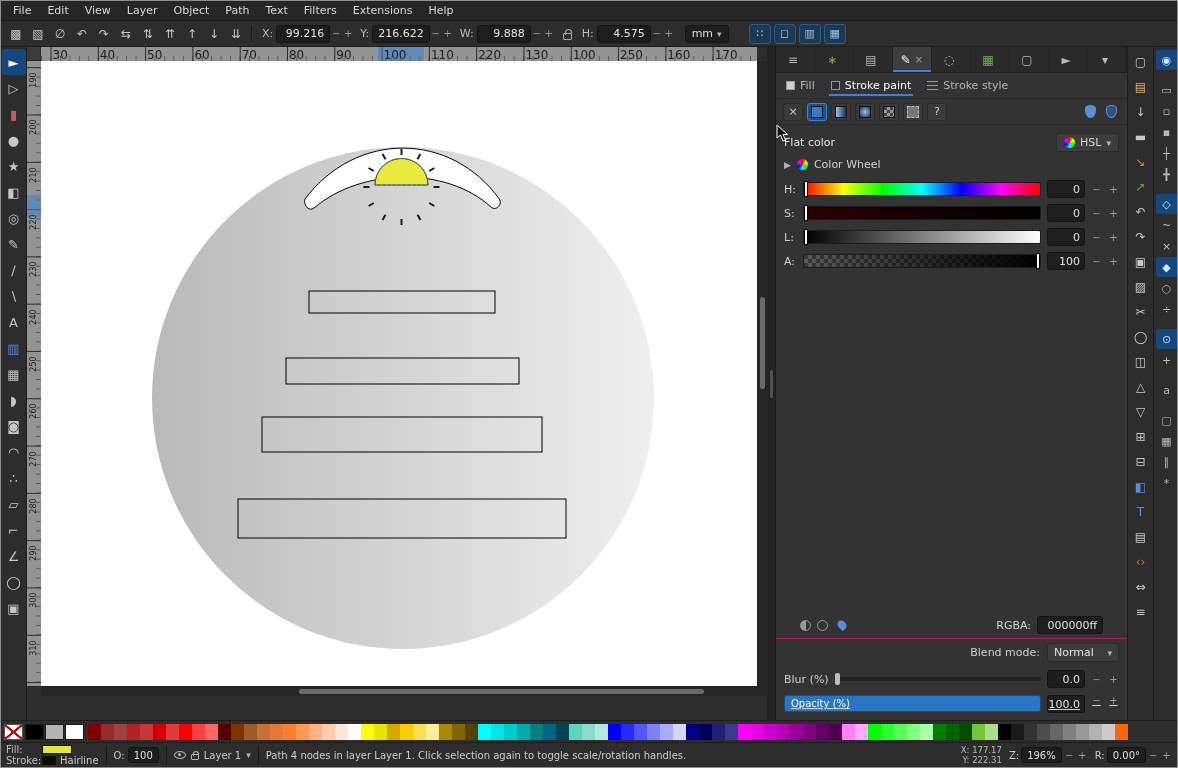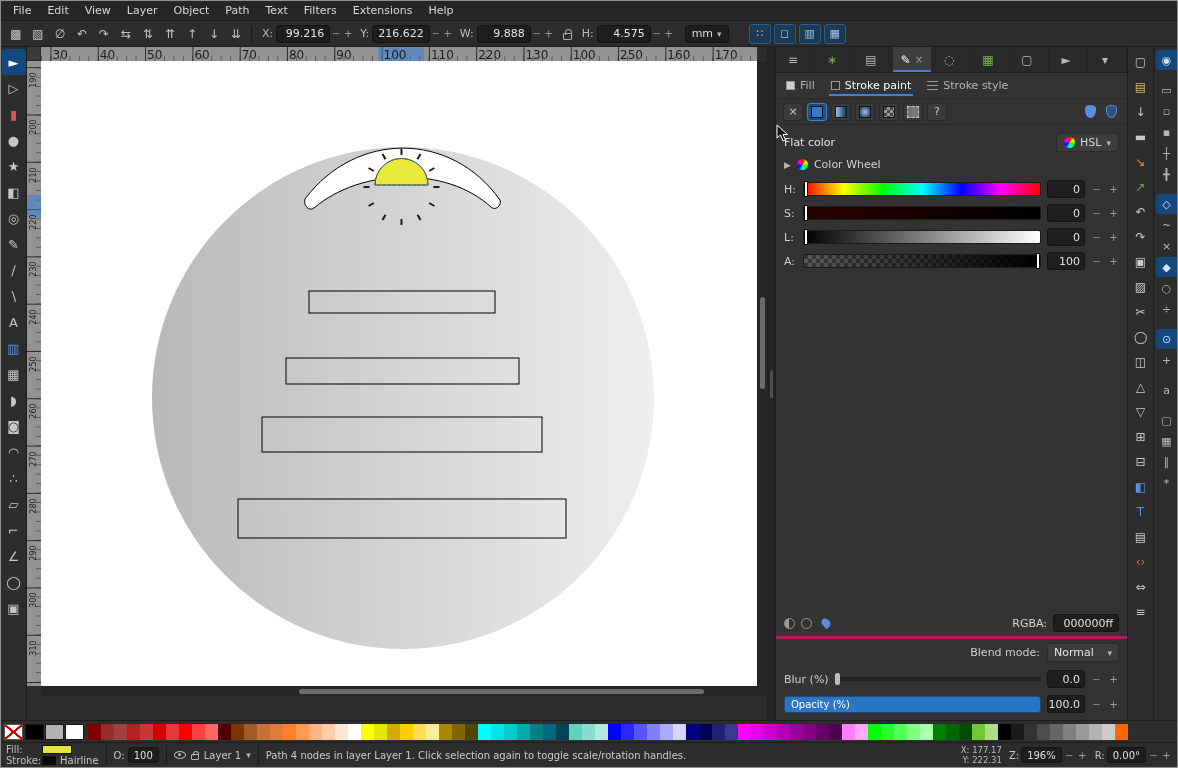--- a/index.html
+++ b/index.html
@@ -148,46 +148,46 @@
   .sl-mark { position:absolute; top:-2px; bottom:-2px; left:0; width:4px;
     background:#fff; border:1px solid #000; }
   .sl-mark.right { left:auto; right:0; }
   .chan .val { width:38px; height:18px; background:#1e1e1e; border:1px solid #141414;
     border-radius:3px; display:flex; align-items:center; justify-content:flex-end;
     padding:0 4px; color:#e2e2e2; }
   .chan .st { width:11px; text-align:center; color:#9a9a9a; font-size:10px; }
 
   .fs-space { flex:1; }
 
-  .rgba-row { display:flex; align-items:center; padding:4px 8px; gap:6px; }
+  .rgba-row { display:flex; align-items:center; padding:4px 24px; gap:6px; }
   .round-ico { width:11px; height:11px; border:1px solid #9a9a9a; border-radius:50%; }
   .round-ico.half { background:linear-gradient(90deg,#9a9a9a 50%,transparent 50%); }
   .dropper-ico { width:8px; height:10px; background:#5b8dd9;
     border-radius:50% 50% 50% 0; transform:rotate(-45deg); margin-left:4px; }
   .rgba-spacer { flex:1; }
   .rgba-input { width:66px; height:18px; background:#1e1e1e; border:1px solid #141414;
     border-radius:3px; display:flex; align-items:center; justify-content:flex-end;
     padding:0 5px; color:#e2e2e2; }
 
   .blend-row { display:flex; align-items:center; justify-content:flex-end; gap:7px;
-    padding:4px 8px; border-top:3px solid #be185d; color:#cfcfcf; }
+    padding:4px 8px; border-top:1px solid #be185d; color:#cfcfcf; }
   .dropdown { min-width:72px; height:19px; background:#3d3d3d; border:1px solid #2a2a2a;
     border-radius:3px; display:flex; align-items:center; justify-content:space-between;
     padding:0 6px; color:#e2e2e2; gap:6px; }
 
   .blur-row { display:flex; align-items:center; gap:6px; padding:4px 8px; color:#cfcfcf; }
   .blur-track { flex:1; height:4px; background:#222; border-radius:2px; position:relative; }
   .blur-handle { position:absolute; left:0; top:-4px; width:5px; height:12px;
     background:#bdbdbd; border-radius:2px; }
   .small-val { width:38px; height:18px; background:#1e1e1e; border:1px solid #141414;
     border-radius:3px; display:flex; align-items:center; justify-content:flex-end;
     padding:0 4px; color:#e2e2e2; }
   .st { width:11px; text-align:center; color:#9a9a9a; font-size:10px; }
 
-  .opacity-row { display:flex; align-items:center; gap:6px; padding:3px 8px 7px; }
+  .opacity-row { display:flex; align-items:flex-start; gap:6px; padding:3px 8px 7px;text-decoration:underline; }
   .op-bar { flex:1; height:17px; background:#2a76c6; border:1px solid #1c4b7e;
     border-radius:3px; display:flex; align-items:center; padding:0 6px;
     color:#fff; font-size:10px; }
 
   
   .commands-rail, .snap-rail { flex:0 0 26px; background:#2d2d2d; border-left:1px solid #1d1d1d;
     display:flex; flex-direction:column; align-items:center; padding-top:3px; gap:1px; }
   .cmd { width:22px; height:24px; display:flex; align-items:center; justify-content:center;
     font-size:12px; color:#c9c9c9; border-radius:3px; }
   .snap { width:22px; height:20px; display:flex; align-items:center; justify-content:center;

